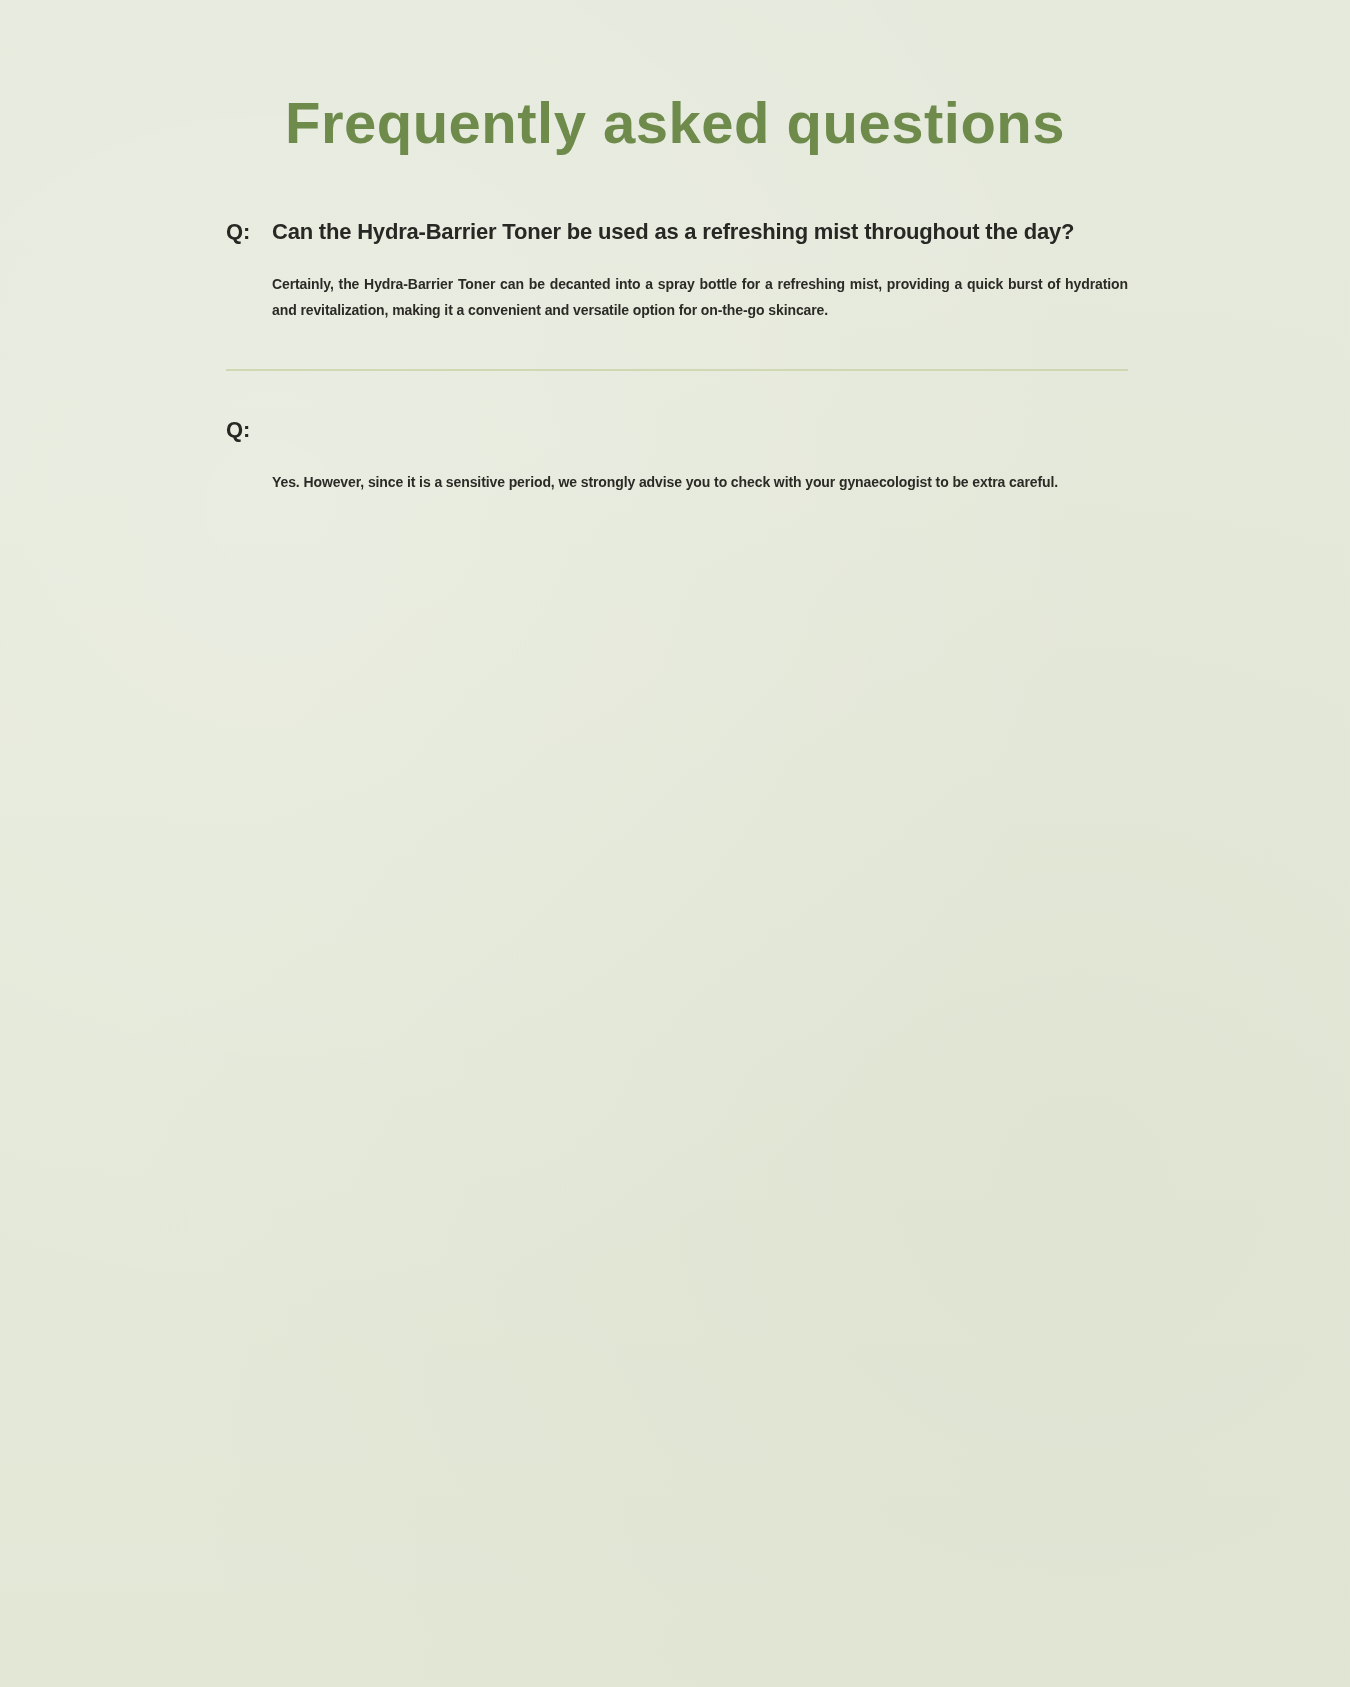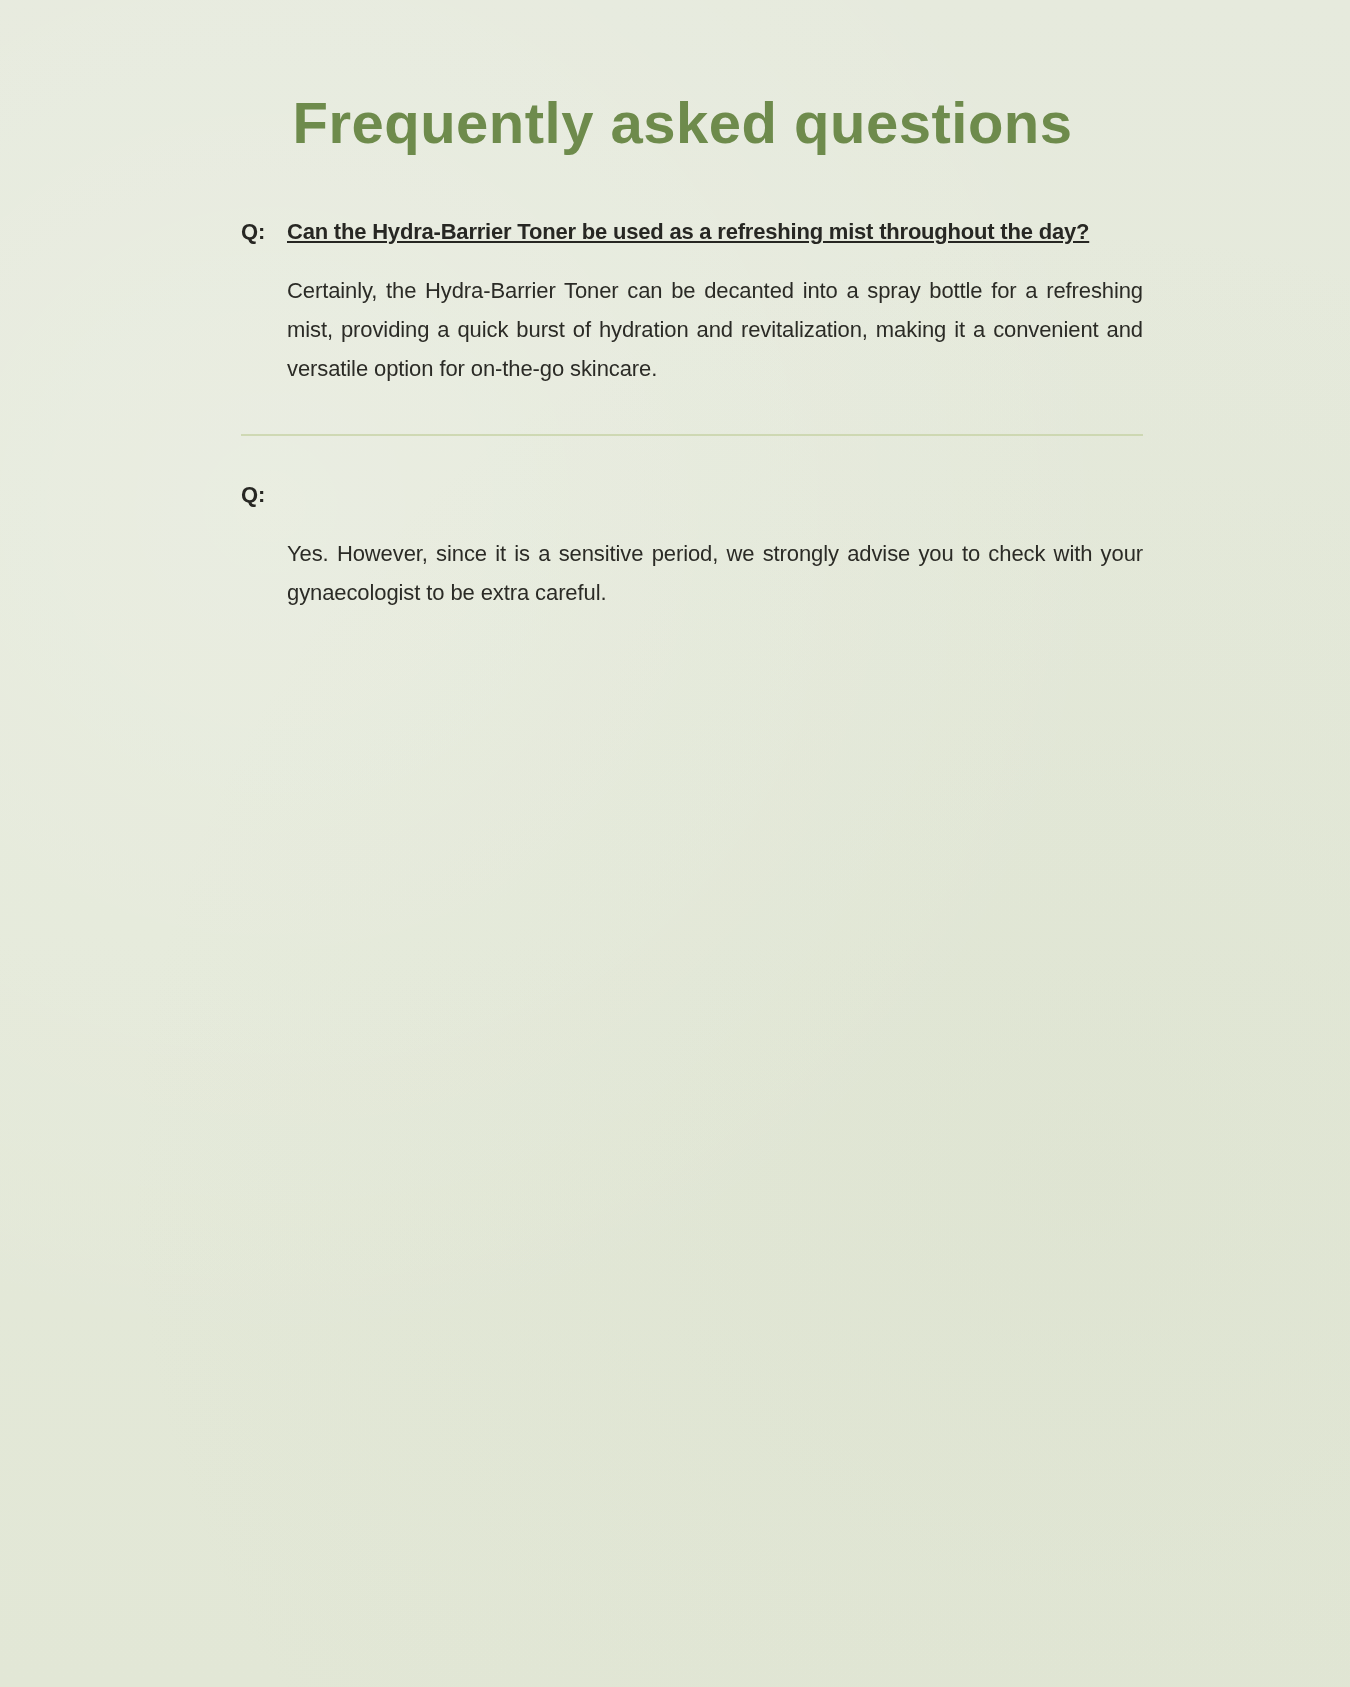--- a/index.html
+++ b/index.html
@@ -17,21 +17,20 @@
       radial-gradient(circle at 80% 70%, rgba(190,200,170,0.12), rgba(190,200,170,0) 60%),
       linear-gradient(180deg, #e6eadd 0%, #e4e9d9 55%, #e2e7d6 100%);
     color: #272723;
     overflow: hidden;
   }
 
   .page {
     width: 1350px;
     height: 1687px;
     position: relative;
-    padding-left: 15px;
   }
 
   h1.page-title {
     margin: 0;
     padding-top: 90px;
     text-align: center;
     font-size: 58px;
     line-height: 1.15;
     font-weight: 700;
     letter-spacing: 0.5px;
@@ -56,39 +55,39 @@
     line-height: 30px;
     letter-spacing: -0.2px;
   }
 
   .q-text {
     font-weight: 700;
     font-size: 22px;
     line-height: 30px;
     letter-spacing: -0.2px;
     white-space: nowrap;
-    text-decoration: underline;
   }
 
   .a-row {
     display: flex;
     margin-top: 24px;
   }
 
   .a-indent {
     flex: 0 0 46px;
   }
 
   .a-text {
     flex: 1 1 auto;
-    font-size: 22px;
-    line-height: 39px;
+    font-size: 14px;
+    line-height: 26px;
     text-align: justify;
     letter-spacing: -0.1px;
     color: #2b2b26;
+    font-weight: bold;
   }
 
   .divider {
     border: none;
     border-top: 2px solid #c6d2a4;
     opacity: 0.75;
     margin: 46px 0 0 0;
     width: 100%;
     height: 0;
   }

